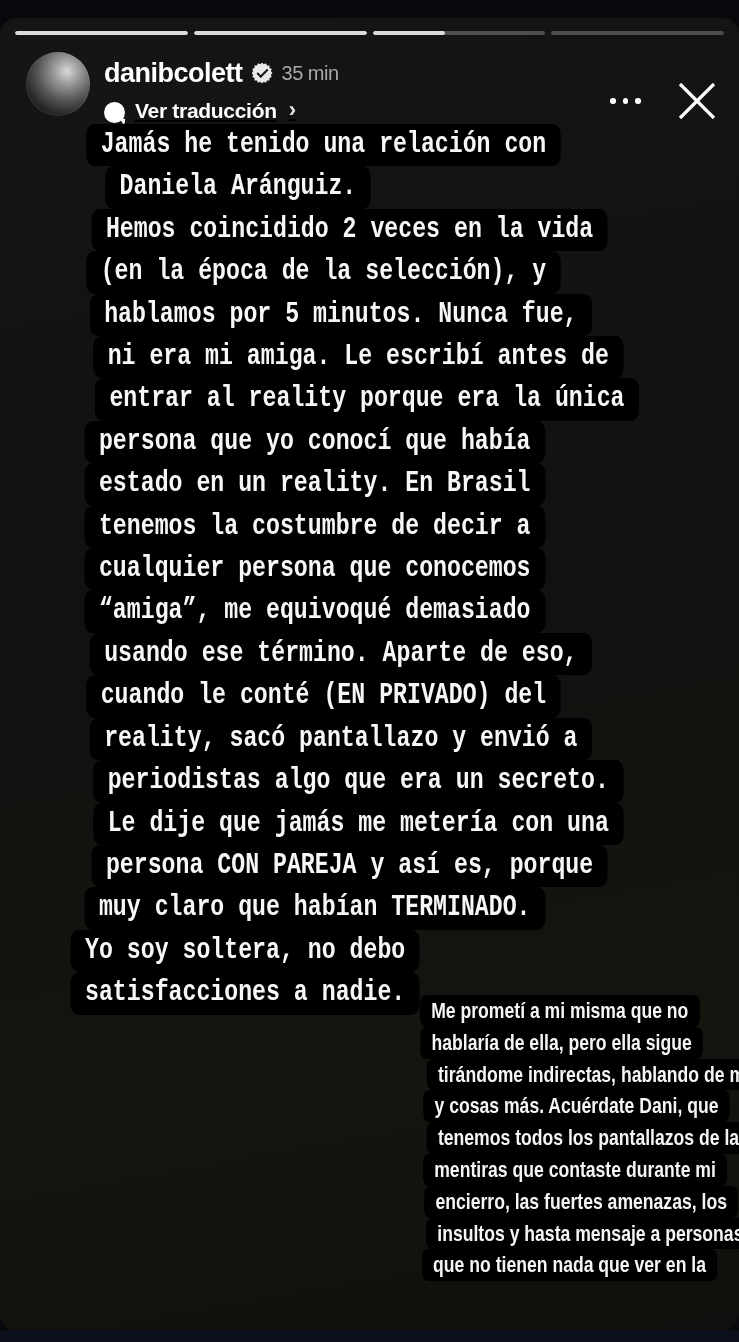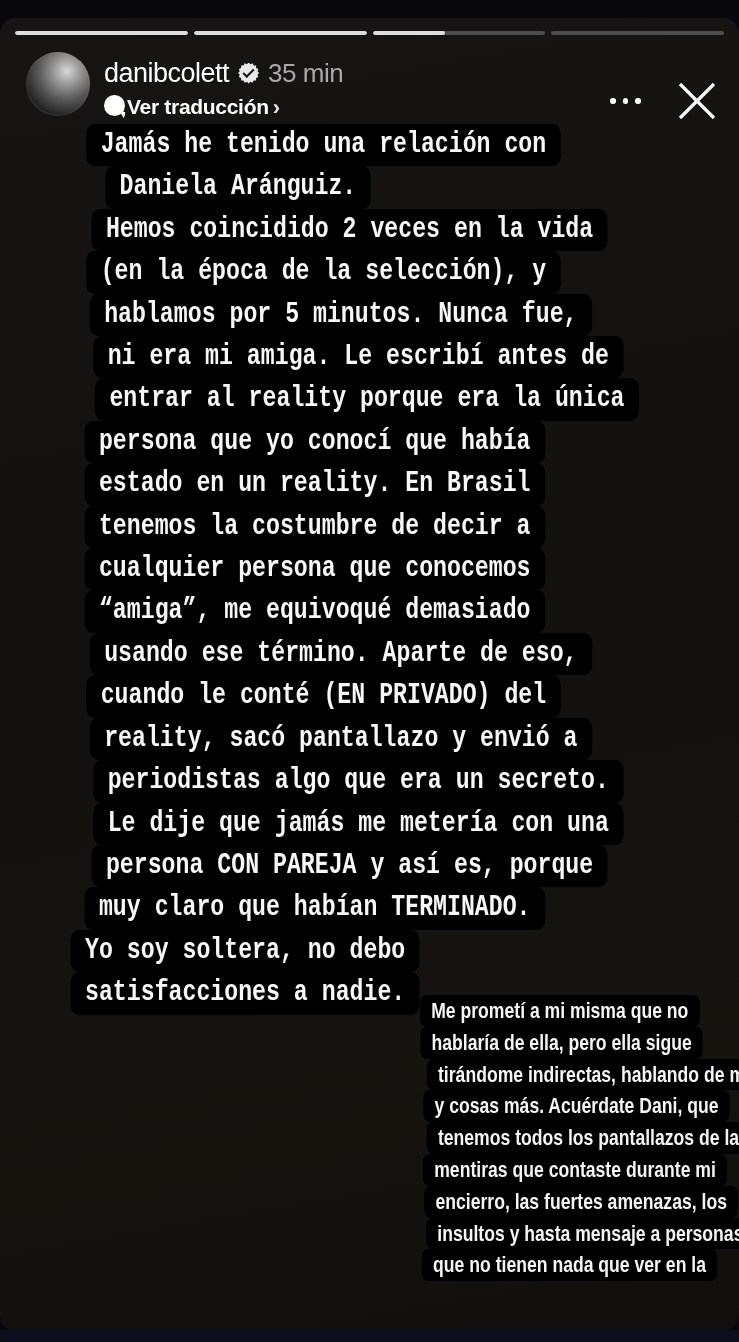--- a/index.html
+++ b/index.html
@@ -24,32 +24,32 @@
   .progress-fill{height:100%;background:#dcdcdc;border-radius:2px;}
   
   .avatar{
     position:absolute;left:26px;top:34px;width:64px;height:64px;border-radius:50%;
     background:
       radial-gradient(circle at 64% 30%,#d9d9d9 0%,#b5b5b5 12%,#8e8e8e 26%,#565656 48%,#262626 72%,#141414 100%);
     box-shadow:0 0 0 1px rgba(255,255,255,0.08) inset;
   }
   .header-text{position:absolute;left:104px;top:38px;}
   .name-row{display:flex;align-items:center;gap:9px;height:34px;}
-  .username{color:#fff;font-weight:normal;font-size:27px;letter-spacing:-0.5px;}
+  .username{color:#fff;font-weight:bold;font-size:27px;letter-spacing:-0.5px;}
   .verified{
     width:21px;height:21px;background:#e9e9e9;position:relative;flex:0 0 auto;
     clip-path:polygon(100% 50%,92.2% 58.4%,96.2% 69.1%,85.8% 73.9%,85.4% 85.4%,73.9% 85.8%,69.1% 96.2%,58.4% 92.2%,50% 100%,41.6% 92.2%,30.9% 96.2%,26.1% 85.8%,14.6% 85.4%,14.2% 73.9%,3.8% 69.1%,7.8% 58.4%,0% 50%,7.8% 41.6%,3.8% 30.9%,14.2% 26.1%,14.6% 14.6%,26.1% 14.2%,30.9% 3.8%,41.6% 7.8%,50% 0%,58.4% 7.8%,69.1% 3.8%,73.9% 14.2%,85.4% 14.6%,85.8% 26.1%,96.2% 30.9%,92.2% 41.6%);
   }
   .verified::after{
     content:"";position:absolute;left:5px;top:6px;width:9px;height:4px;
     border-left:2.5px solid #16161b;border-bottom:2.5px solid #16161b;
     transform:rotate(-45deg);
   }
-  .timestamp{color:#a8a8a8;font-size:26px;letter-spacing:-0.5px;}
-  .translate-row{display:flex;align-items:flex-start;gap:2px;margin-top:5px;height:28px;}
+  .timestamp{color:#a8a8a8;font-size:20px;letter-spacing:-0.5px;}
+  .translate-row{display:flex;align-items:flex-end;gap:10px;margin-top:5px;height:28px;text-decoration:underline;}
   .bubble-icon{position:relative;width:21px;height:21px;background:#fff;border-radius:50%;flex:0 0 auto;}
   .bubble-icon::after{
     content:"";position:absolute;right:0px;bottom:-2px;width:7px;height:7px;
     background:#fff;clip-path:polygon(0 0,100% 0,100% 100%);transform:rotate(12deg);
   }
   .translate-label{color:#fff;font-weight:bold;font-size:21px;letter-spacing:-0.3px;}
   .translate-chevron{color:#e6e6e6;font-size:22px;font-weight:bold;margin-left:2px;}
   
   .menu-dots{
     position:absolute;left:606px;top:76px;display:flex;gap:7px;align-items:center;

